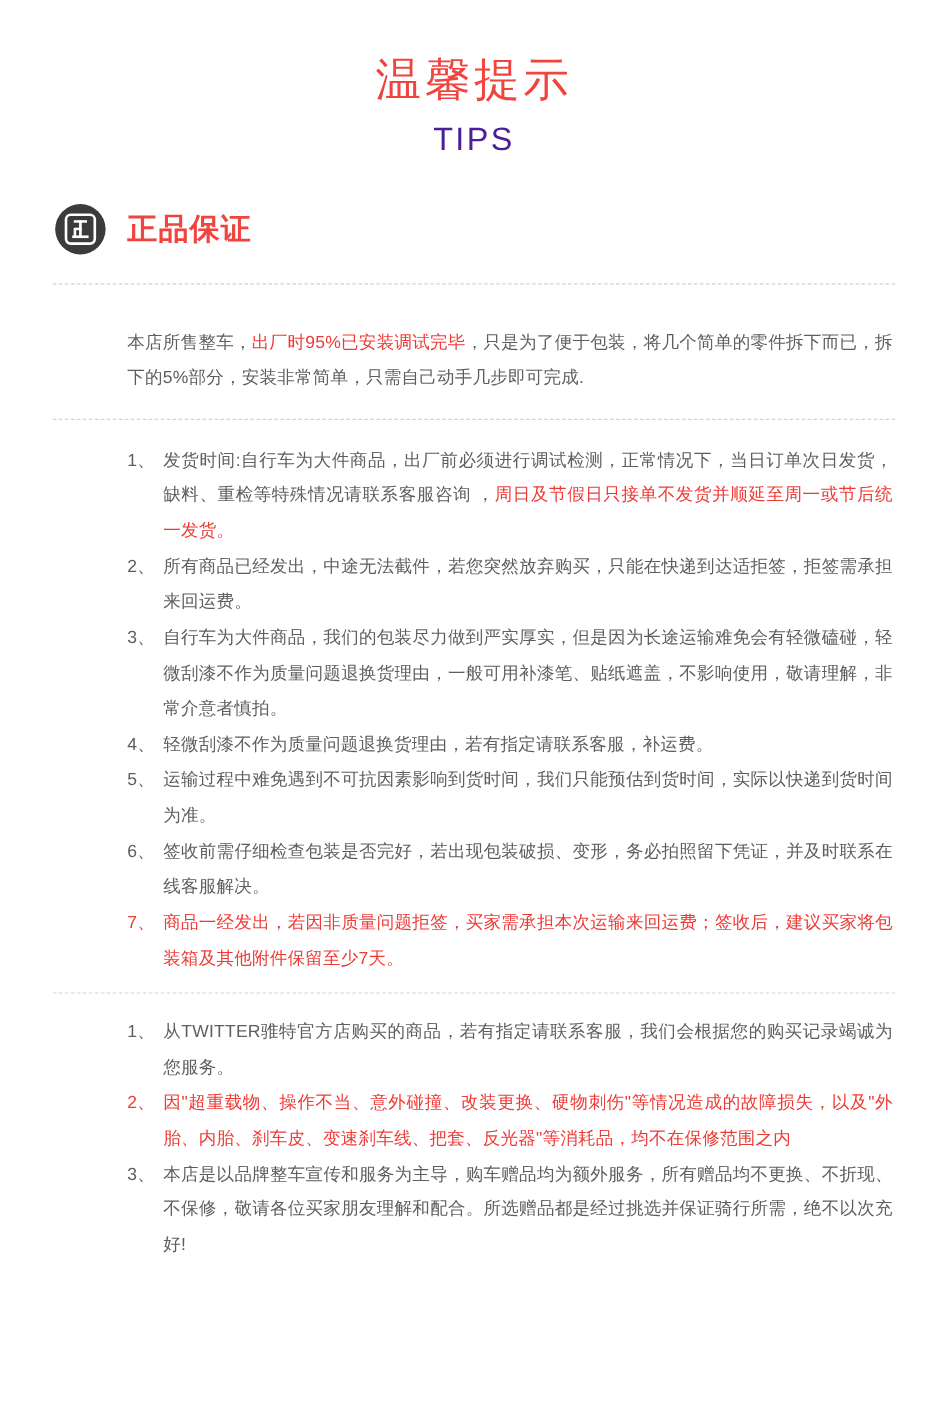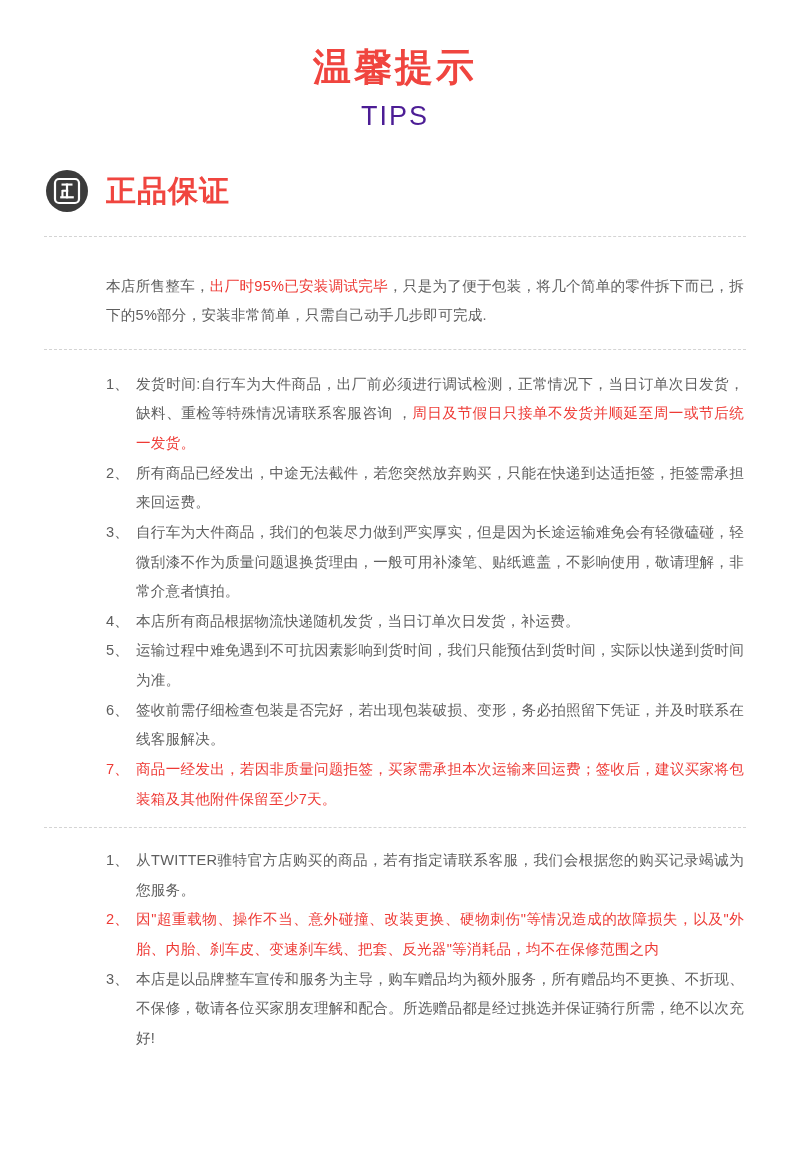--- a/index.html
+++ b/index.html
@@ -23,21 +23,21 @@
     padding: 0 44px;
   }
 
   
   .header {
     text-align: center;
     padding-top: 44px;
   }
   .header-cn {
     font-size: 38px;
-    font-weight: bold;
+    font-weight: normal;
     color: #f0453f;
     letter-spacing: 3px;
     line-height: 1.25;
   }
   .header-en {
     font-size: 27px;
     color: #4c1d95;
     letter-spacing: 2px;
     line-height: 1.5;
     margin-top: 4px;
@@ -57,21 +57,21 @@
   .sec-icon {
     width: 46px;
     height: 46px;
     flex: 0 0 46px;
     display: flex;
     align-items: center;
     justify-content: center;
   }
   .sec-icon svg { display: block; }
   .sec-title {
-    font-size: 30px;
+    font-size: 25px;
     font-weight: bold;
     color: #f0453f;
     letter-spacing: 1px;
     line-height: 1.2;
     text-align: center;
   }
 
   .sec-body {
     padding-left: 62px;
     padding-right: 2px;
@@ -165,21 +165,21 @@
           <span class="txt">所有商品已经发出，中途无法截件，若您突然放弃购买，只能在快递到达适拒签，拒签需承担来回运费。</span>
         </li>
 
         <li>
           <span class="num">3、</span>
           <span class="txt">自行车为大件商品，我们的包装尽力做到严实厚实，但是因为长途运输难免会有轻微磕碰，轻微刮漆不作为质量问题退换货理由，一般可用补漆笔、贴纸遮盖，不影响使用，敬请理解，非常介意者慎拍。</span>
         </li>
 
         <li>
           <span class="num">4、</span>
-          <span class="txt">本店所有商品根据物流快递随机发货，当日订单次日发货，补运费。</span>
+          <span class="txt">轻微刮漆不作为质量问题退换货理由，若有指定请联系客服，补运费。</span>
         </li>
 
         <li>
           <span class="num">5、</span>
           <span class="txt">运输过程中难免遇到不可抗因素影响到货时间，我们只能预估到货时间，实际以快递到货时间为准。</span>
         </li>
 
         <li>
           <span class="num">6、</span>
           <span class="txt">签收前需仔细检查包装是否完好，若出现包装破损、变形，务必拍照留下凭证，并及时联系在线客服解决。</span>

